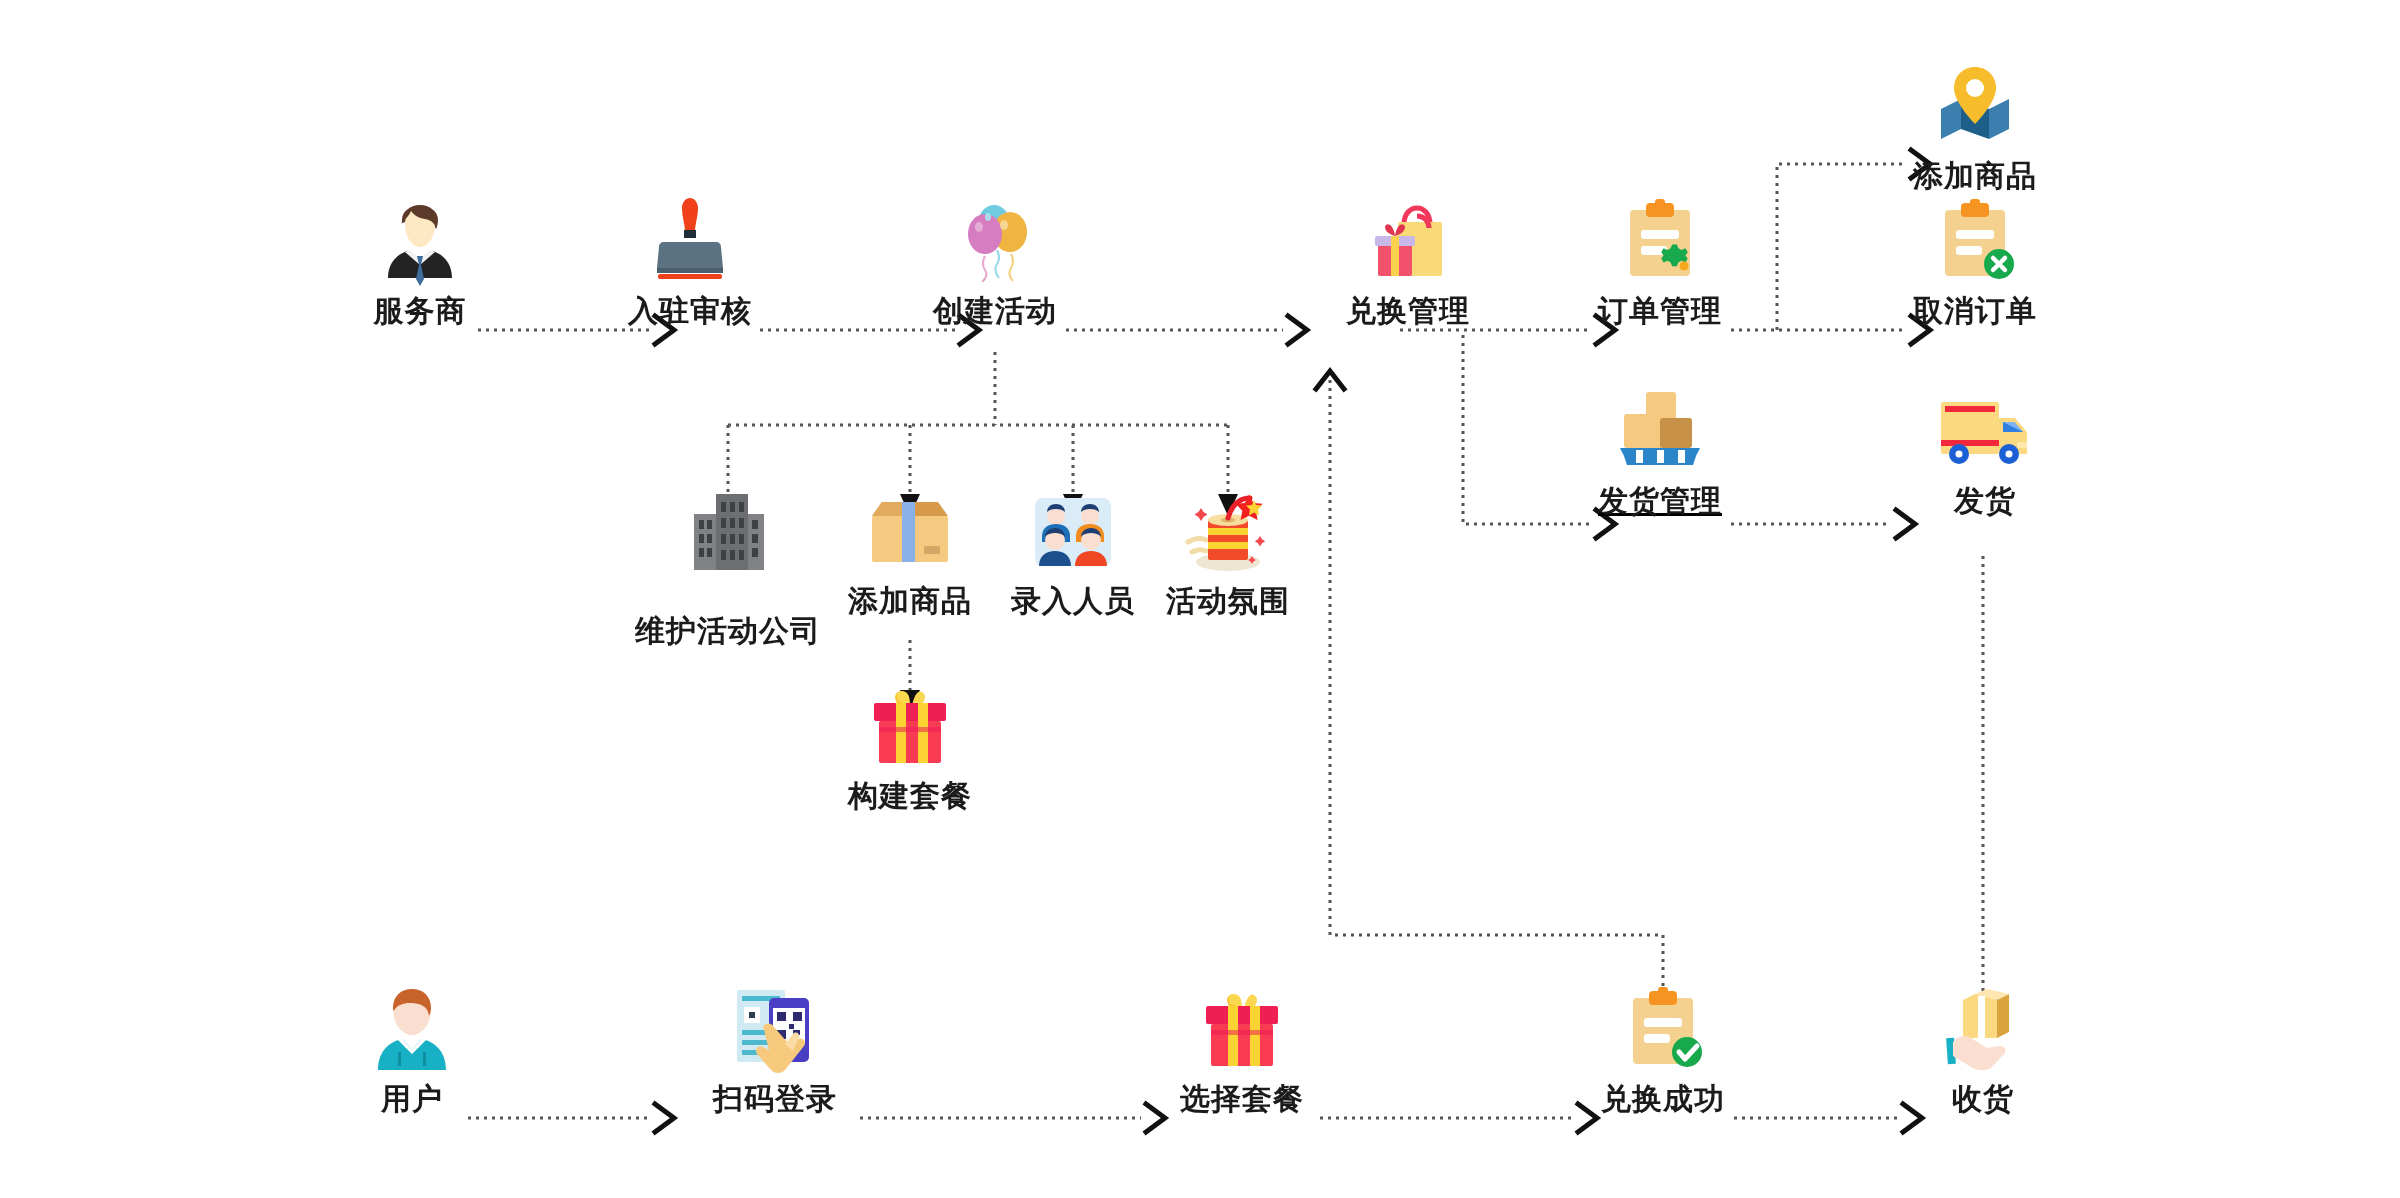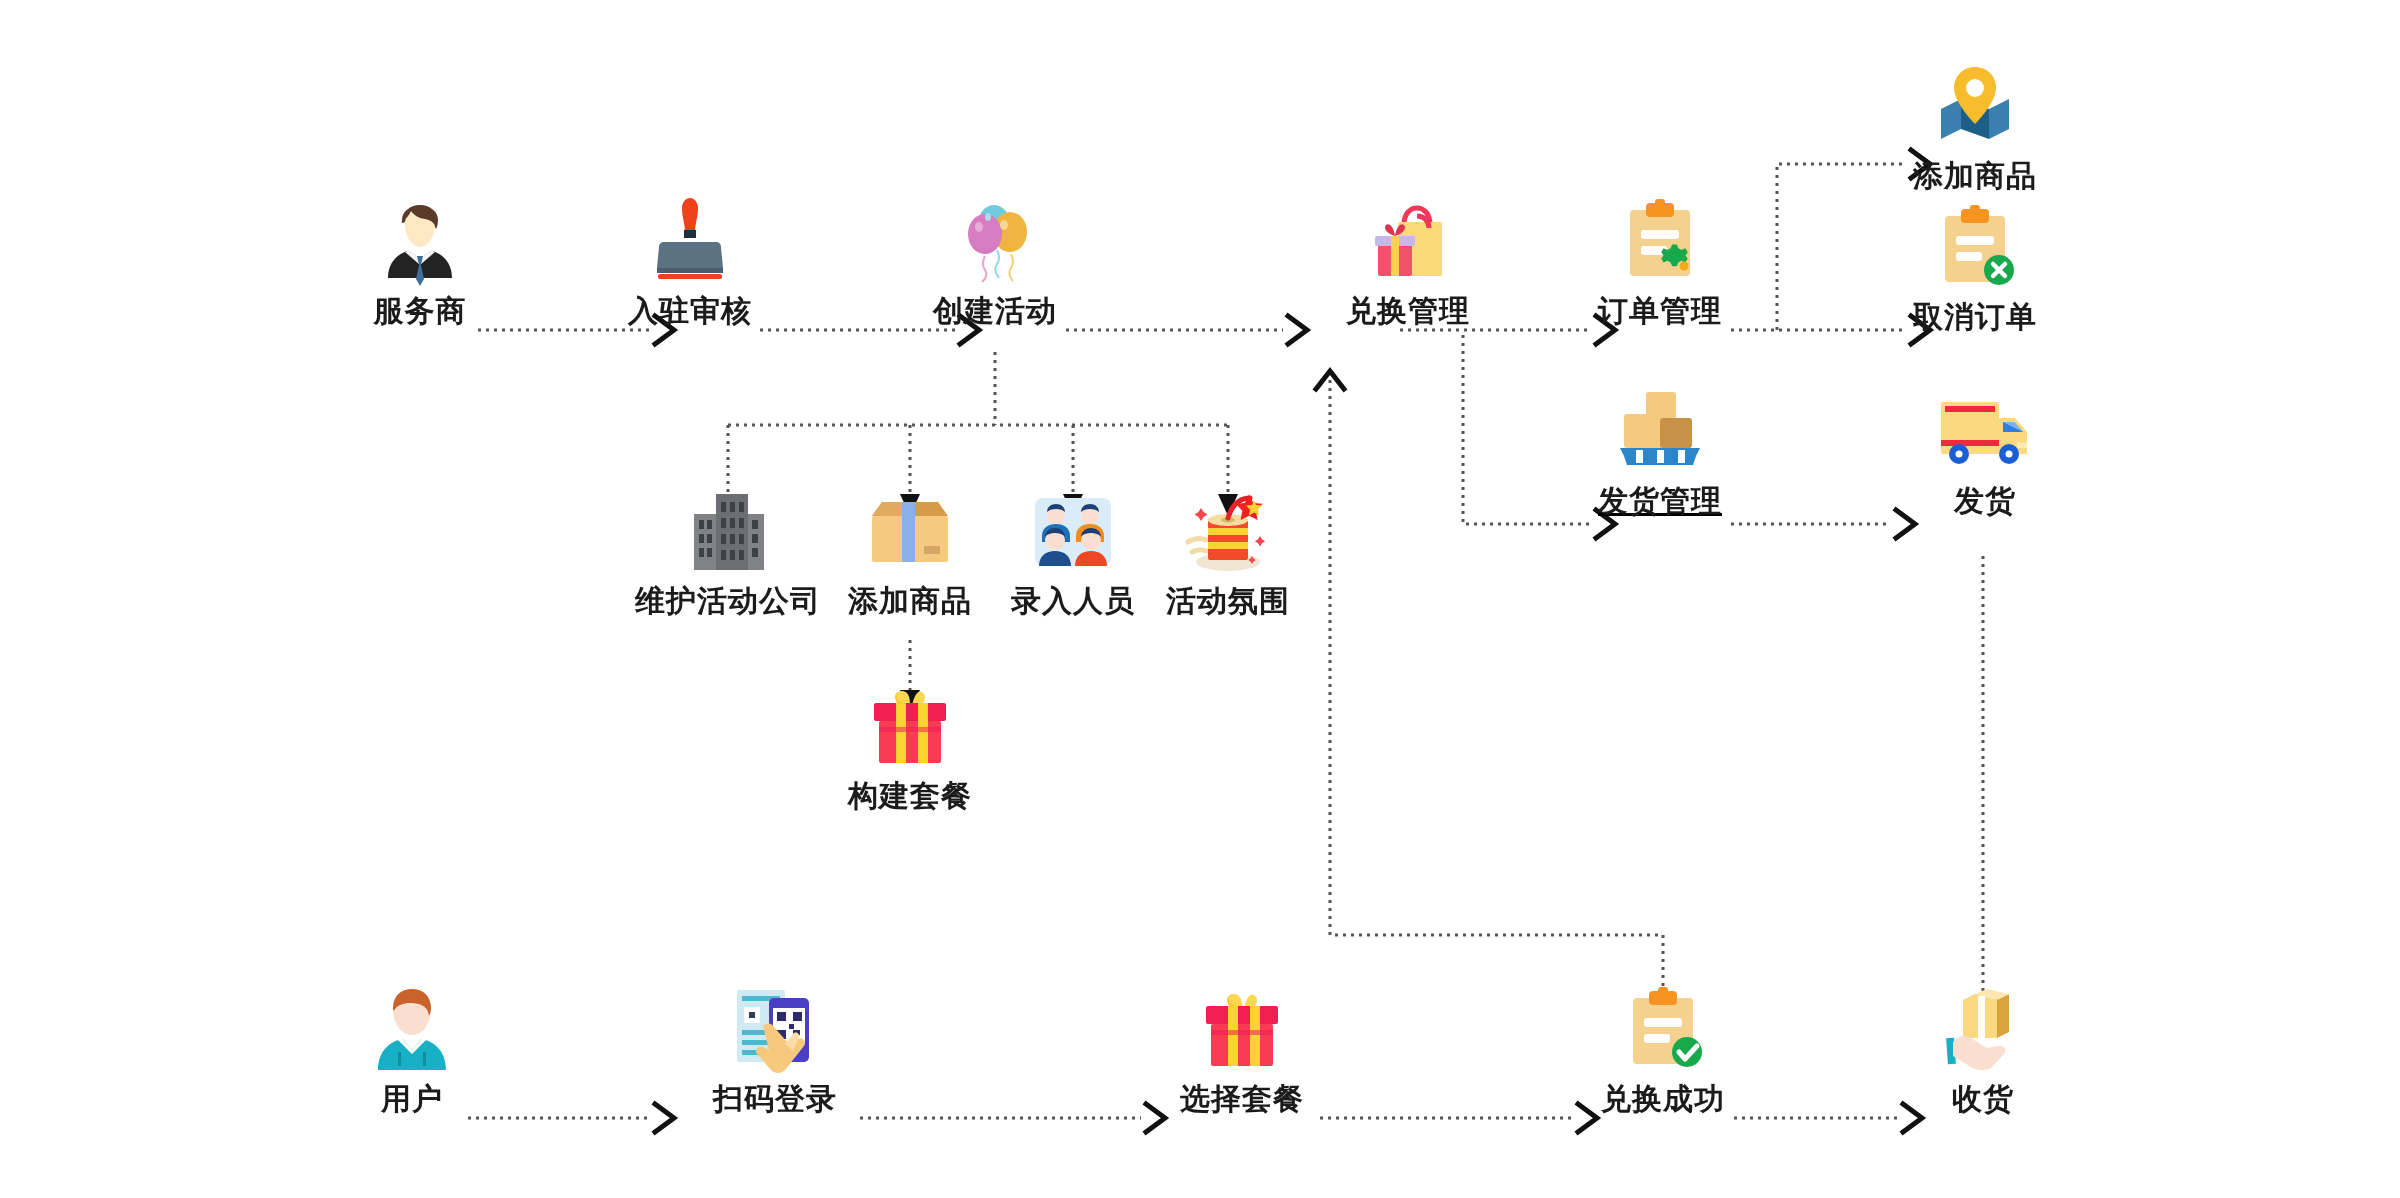--- a/index.html
+++ b/index.html
@@ -192,36 +192,36 @@
         <path d="M14 50l20-10v30L14 80z" fill="#3b7fae"></path>
         <path d="M34 40l28 10v30L34 70z" fill="#1e5f8a"></path>
         <path d="M62 50l20-10v30L62 80z" fill="#3b7fae"></path>
         <path d="M48 8c-12 0-21 9-21 21 0 15 21 36 21 36s21-21 21-36c0-12-9-21-21-21z" fill="#f6bc2b"></path>
         <circle cx="48" cy="29" r="9" fill="#ffffff"></circle>
       </svg>
     </div>
     <div class="label">添加商品</div>
   </div>
 
-  <div class="node" style="left:1975px;top:200px;align-items:center;">
+  <div class="node" style="left:1975px;top:194px;align-items:center;">
     <div class="glyph">
       <svg width="96" height="96" viewBox="0 0 96 96">
         <rect x="18" y="16" width="60" height="66" rx="4" fill="#f5d18f"></rect>
         <rect x="34" y="9" width="28" height="14" rx="4" fill="#f79321"></rect>
         <rect x="43" y="5" width="10" height="8" rx="3" fill="#f79321"></rect>
         <rect x="29" y="36" width="38" height="9" rx="3" fill="#ffffff"></rect>
         <rect x="29" y="52" width="26" height="9" rx="3" fill="#ffffff"></rect>
         <circle cx="72" cy="70" r="15" fill="#17a94c"></circle>
         <path d="M66 64l12 12M78 64l-12 12" stroke="#ffffff" stroke-width="4.5" stroke-linecap="round"></path>
       </svg>
     </div>
     <div class="label">取消订单</div>
   </div>
 
-  <div class="node" style="left:728px;top:484px;">
+  <div class="node" style="left:728px;top:484px;gap:30px;">
     <div class="glyph">
       <svg width="96" height="96" viewBox="0 0 96 96">
         <rect x="14" y="30" width="22" height="56" fill="#808285"></rect>
         <rect x="36" y="10" width="32" height="76" fill="#6d6e71"></rect>
         <rect x="68" y="30" width="16" height="56" fill="#808285"></rect>
         <g fill="#3f4042">
           <rect x="19" y="36" width="5" height="9"></rect>
             <rect x="27" y="36" width="5" height="9"></rect>
           <rect x="19" y="50" width="5" height="9"></rect>
             <rect x="27" y="50" width="5" height="9"></rect>

